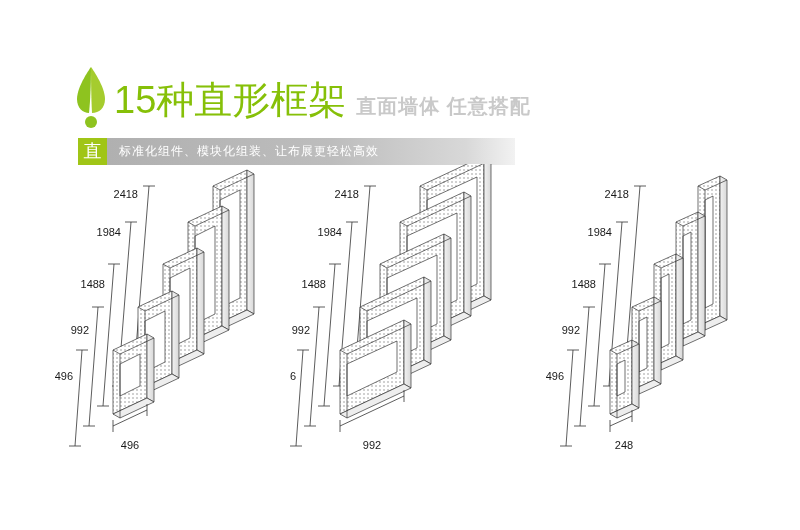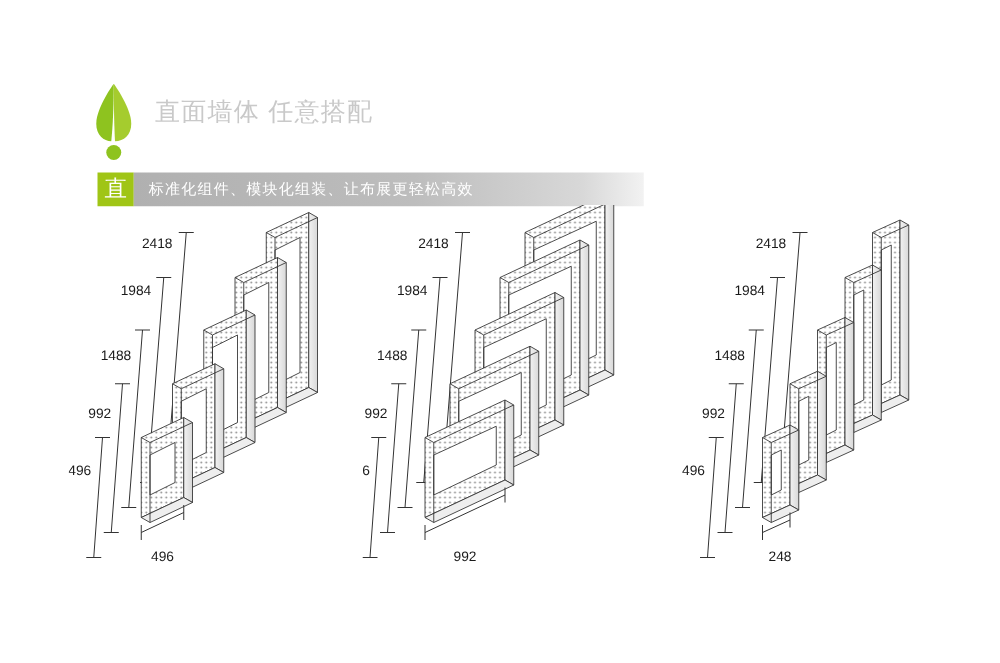--- a/index.html
+++ b/index.html
@@ -50,21 +50,21 @@
     line-height: 44px;
     color: #86c008;
     letter-spacing: 0px;
     font-weight: 400;
   }
   .sub-title {
     font-size: 20px;
     line-height: 24px;
     color: #c9c9c9;
     margin-left: 10px;
-    font-weight: 400;
+    font-weight: 700;
     letter-spacing: 1px;
   }
 
   .banner {
     position: absolute;
     left: 78px;
     top: 138px;
     height: 27px;
     display: flex;
     align-items: stretch;
@@ -127,20 +127,21 @@
 
     <div class="logo-leaf">
       <svg width="34" height="62" viewBox="0 0 34 62">
         <path d="M17 1 C17 1, 3 20, 3 33 C3 42, 9 47, 15 47 C15 47, 17 30, 17 1 Z" fill="#8ec31f"></path>
         <path d="M17 1 C17 1, 31 20, 31 33 C31 42, 25 47, 18 47 C18 47, 17 30, 17 1 Z" fill="#a5cc2e"></path>
         <circle cx="17" cy="56" r="6" fill="#8ec31f"></circle>
       </svg>
     </div>
 
     <div class="title-row">
+      <span class="main-title">15种直形框架</span>
       <span class="sub-title">直面墙体 任意搭配</span>
     </div>
 
     <div class="banner">
       <div class="banner-badge">直</div>
       <div class="banner-text">标准化组件、模块化组装、让布展更轻松高效</div>
     </div>
   </div>
 
   <div class="diagram-area">

